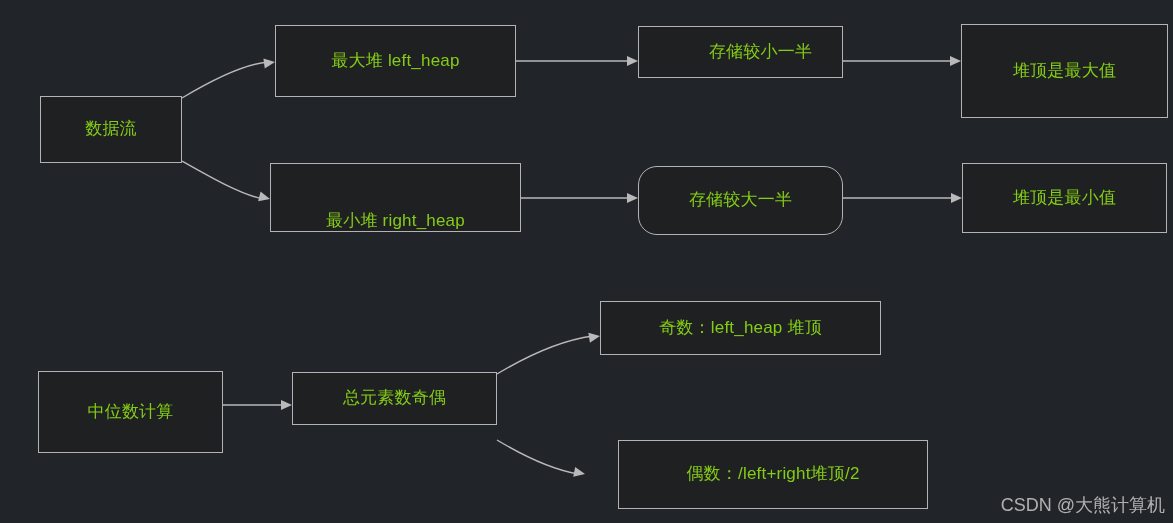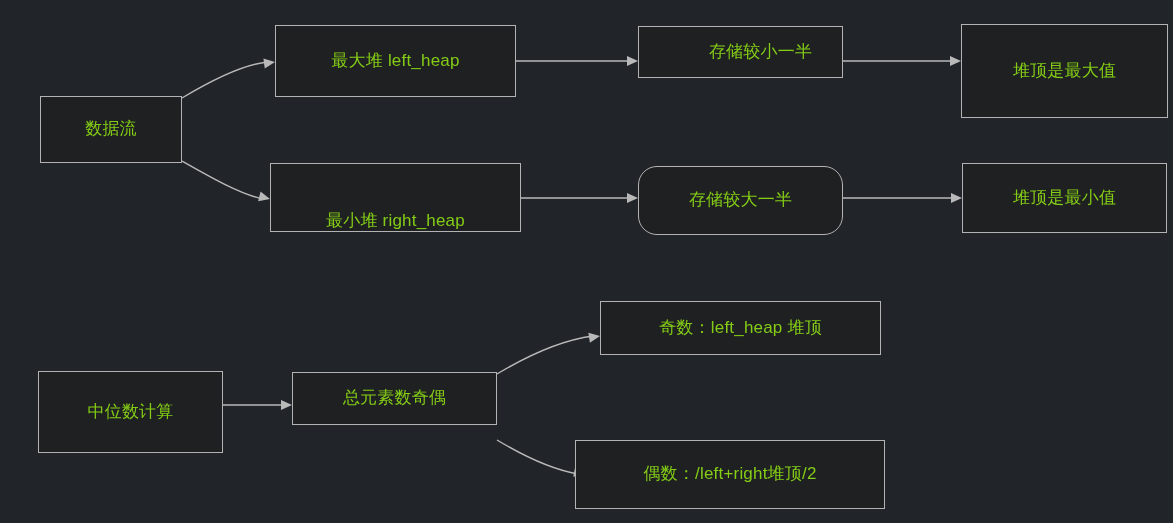--- a/index.html
+++ b/index.html
@@ -128,19 +128,20 @@
       </div>
       <div class="node" style="left: 19px; top: 371px; width: 185px; height: 82px; margin-left: 19px;">
         <span class="node-label">中位数计算</span>
       </div>
       <div class="node" style="left: 292px; top: 372px; width: 205px; height: 53px;">
         <span class="node-label">总元素数奇偶</span>
       </div>
       <div class="node" style="left: 600px; top: 301px; width: 281px; height: 54px;">
         <span class="node-label">奇数：left_heap 堆顶</span>
       </div>
-      <div class="node" style="left: 575px; top: 440px; width: 310px; height: 69px;">
+      <div class="node" style="left: 618px; top: 440px; width: 310px; height: 69px;">
         <span class="node-label">偶数：/left+right堆顶/2</span>
       </div>
     </div>
 
+  <div id="watermark">CSDN @大熊计算机</div>
 
 </div>
 
 </body></html>

